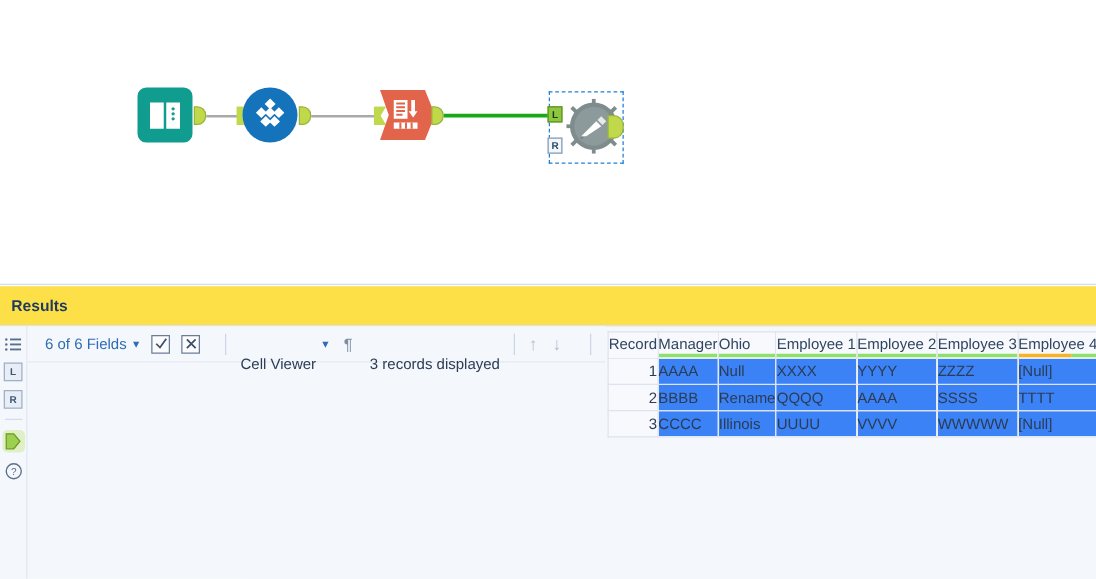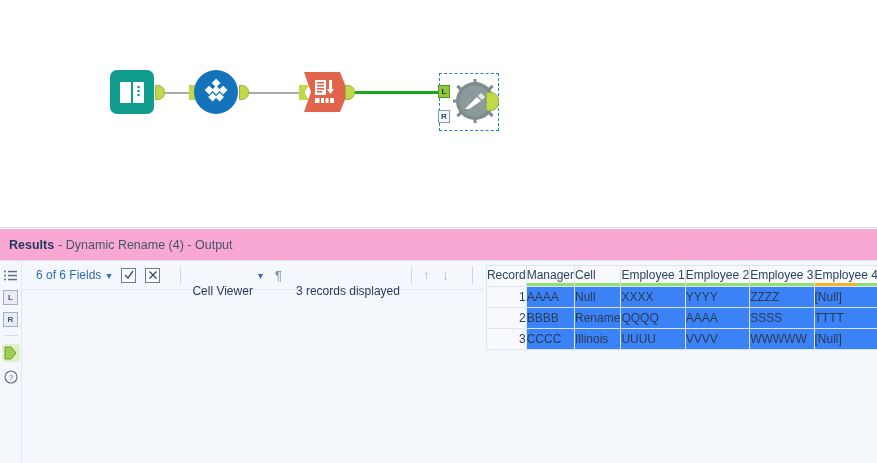--- a/index.html
+++ b/index.html
@@ -77,21 +77,21 @@
   .wire.green { background: #18a818; height: 3px; }
 
   
   #results {
     position: absolute; left: 0; top: 229px;
     width: 877px; height: 234px;
     background: #f4f7fc;
   }
   #results-header {
     height: 32px; width: 100%;
-    background: #f9a8d4;
+    background: #fde047;
     border-bottom: 1px solid #dbe2ec;
     display: flex; align-items: center;
     padding-left: 9px;
     font-size: 12.5px;
   }
   #results-header .bold { font-weight: bold; color: #1f3a5f; }
   #results-header .sub  { color: #45556b; margin-left: 4px; }
 
   #results-body { display: flex; height: 202px; }
 
@@ -256,21 +256,20 @@
       <path d="M11 31 L14 30.5 L12.5 32 Z" fill="#6b7677"></path>
     </svg>
   </div>
   <div class="plug out big" style="left:486px; top:92px;"></div>
 </div>
 
 <div id="results">
 
   <div id="results-header">
     <span class="bold">Results</span>
-    <span class="sub">- Dynamic Rename (4) - Output</span>
   </div>
 
   <div id="results-body">
 
     <div id="rail">
       <div class="rail-ico">
         <svg width="13" height="11" viewBox="0 0 13 11">
           <g fill="#5b6f8c">
             <circle cx="1" cy="1.5" r="1"></circle>
               <rect x="4" y="0.8" width="9" height="1.5"></rect>
@@ -332,21 +331,21 @@
       </div>
 
       <div id="grid-wrap">
         <table class="grid">
           <thead>
               <tr id="hdr-row">
                 <th style="width: 72px;"><span>Record</span></th>
                 <th style="width: 80px;"><span>Manager</span><div class="bar">
                     <div style="height: 100%; width: 100%; background: rgb(142, 224, 106);"></div>
                   </div></th>
-                <th style="width: 72px;"><span>Cell</span><div class="bar">
+                <th style="width: 72px;"><span>Ohio</span><div class="bar">
                     <div style="height: 100%; width: 100%; background: rgb(142, 224, 106);"></div>
                   </div></th>
                 <th style="width: 98px;"><span>Employee 1</span><div class="bar">
                     <div style="height: 100%; width: 100%; background: rgb(142, 224, 106);"></div>
                   </div></th>
                 <th style="width: 98px; margin-left: 40px;"><span>Employee 2</span><div class="bar">
                     <div style="height: 100%; width: 100%; background: rgb(142, 224, 106);"></div>
                   </div></th>
                 <th style="width: 98px;"><span>Employee 3</span><div class="bar">
                     <div style="height: 100%; width: 100%; background: rgb(142, 224, 106);"></div>

